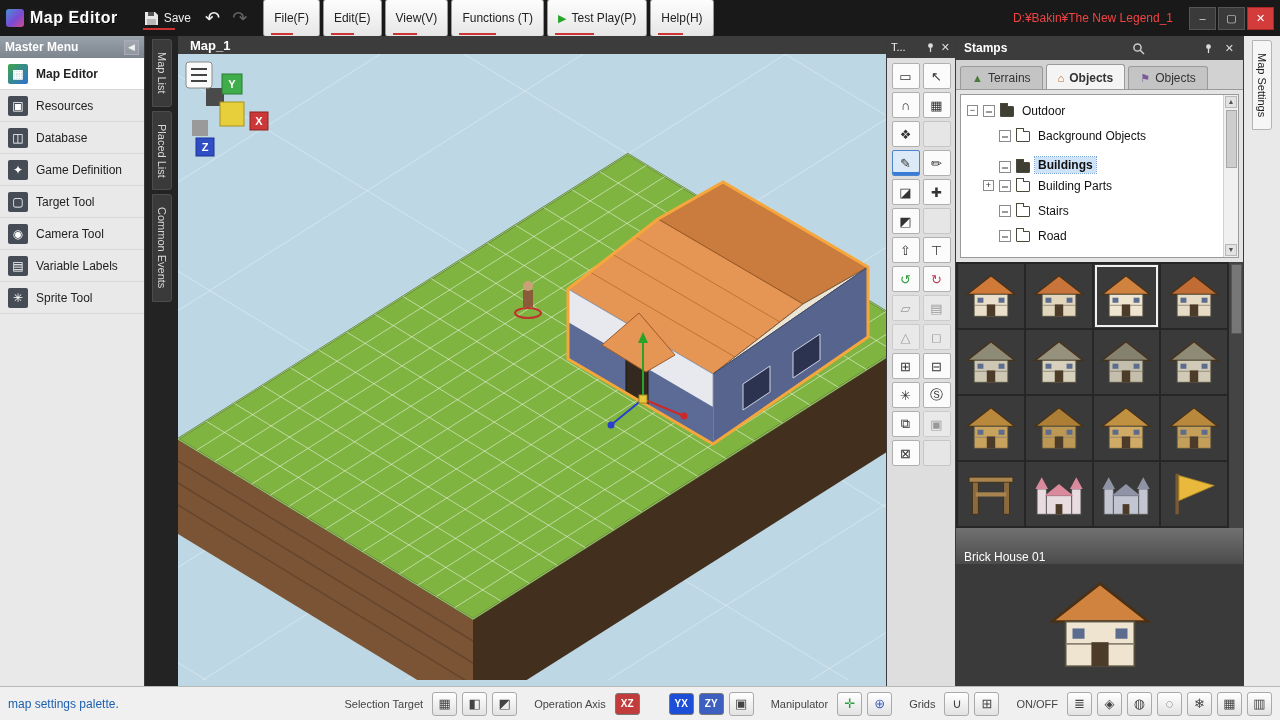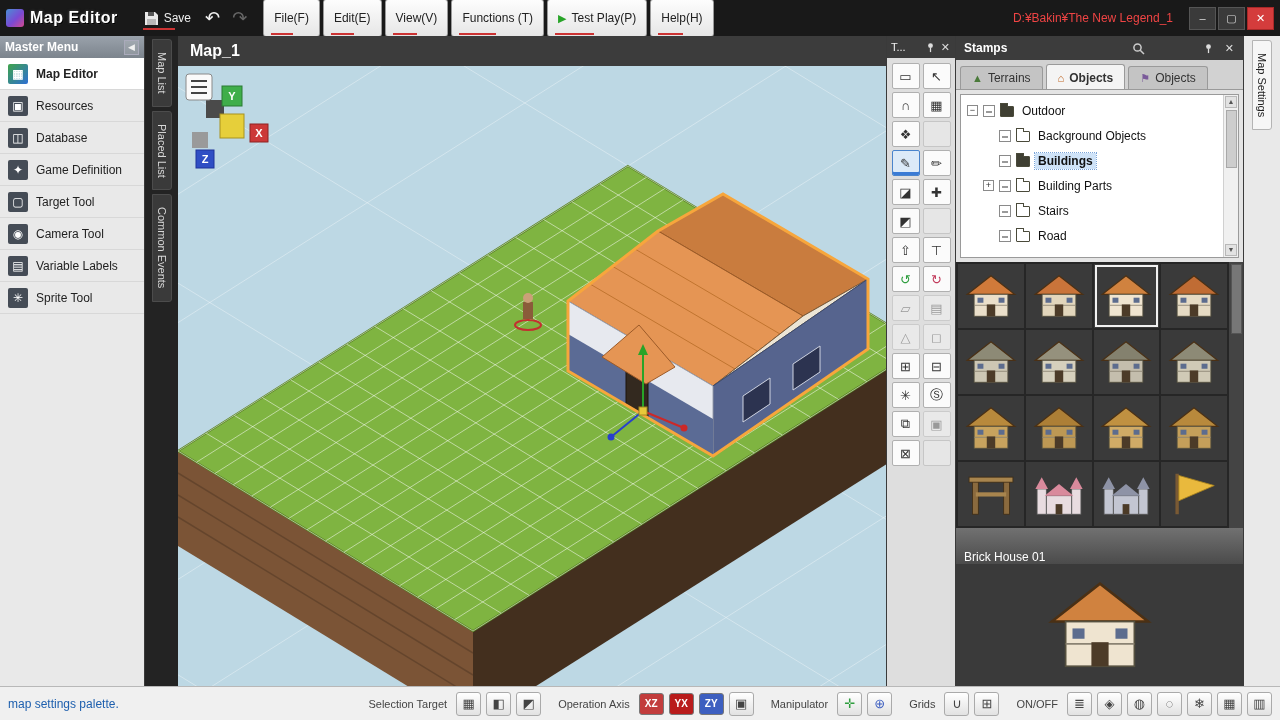--- a/index.html
+++ b/index.html
@@ -44,21 +44,21 @@
     display:flex;flex-direction:column;gap:4px;padding-top:3px;align-items:center}
   .vtab{writing-mode:vertical-rl;color:#d8d8d8;font-size:11px;background:#3a3a3a;border:1px solid #4c4c4c;
     padding:12px 3px;border-radius:0 3px 3px 0;display:flex;align-items:center;justify-content:center}
   .right-strip{position:absolute;left:1243px;top:36px;width:37px;height:650px;background:#e9e9e9;
     border-left:1px solid #3a3a3a;display:flex;flex-direction:column;align-items:center;padding-top:4px}
   .vtab-light{writing-mode:vertical-rl;font-size:11px;color:#222;background:#f6f6f6;border:1px solid #b4b4b4;
     padding:12px 3px;border-radius:0 3px 3px 0}
 
   
   .viewport{position:absolute;left:178px;top:36px;width:708px;height:650px;background:#bdd8e4}
-  .vp-header{height:30px;background:#3c3c3c;color:#fff;font-size:16px;font-weight:bold;
+  .vp-header{height:18px;background:#3c3c3c;color:#fff;font-size:13px;font-weight:bold;
     display:flex;align-items:center;padding:0 12px}
   .scene{display:block}
   .scene text{fill:#fff;font-size:11px;font-weight:bold;text-anchor:middle;font-family:"Liberation Sans",sans-serif}
 
   
   .tools{position:absolute;left:886px;top:36px;width:69px;height:650px;background:#dedede;border-left:1px solid #3a3a3a}
   .tools-header{height:22px;background:#3c3c3c;color:#eee;font-size:11px;display:flex;align-items:center;padding:0 4px;gap:4px}
   .tools-header .t-title{flex:1}
   .hd-ic{background:none;border:none;padding:0;display:flex;align-items:center}
   .hd-x{background:none;border:none;color:#ddd;font-size:11px;padding:0 1px}
@@ -432,21 +432,21 @@
           <span class="cb"></span>
           <span class="folder open"></span>
           <span class="tree-label">Outdoor</span>
         </div>
         <div class="tree-row" style="padding-left: 22px;">
           <button class="exp hidden"></button>
           <span class="cb"></span>
           <span class="folder"></span>
           <span class="tree-label">Background Objects</span>
         </div>
-        <div class="tree-row sel" style="padding-left: 22px;">
+        <div class="tree-row sel" style="padding-left: 22px; align-items: flex-end;">
           <button class="exp hidden"></button>
           <span class="cb"></span>
           <span class="folder open"></span>
           <span class="tree-label">Buildings</span>
         </div>
         <div class="tree-row" style="padding-left: 22px;">
           <button class="exp">+</button>
           <span class="cb"></span>
           <span class="folder"></span>
           <span class="tree-label">Building Parts</span>
@@ -655,21 +655,21 @@
 
 <div class="statusbar">
   <span class="sb-hint">map settings palette.</span>
   <div id="sb-segments" style="display:flex;align-items:center;gap:5px">
       <span class="sb-label">Selection Target</span>
       <button class="sb-icon">▦</button>
       <button class="sb-icon">◧</button>
       <button class="sb-icon">◩</button>
       <span class="sb-label">Operation Axis</span>
       <button class="sb-axis" style="background: rgb(194, 60, 60);">XZ</button>
-      <button class="sb-axis" style="background: #b91c1c;">YX</button>
+      <button class="sb-axis" style="background: #1d4ed8; margin-left: 24px;">YX</button>
       <button class="sb-axis" style="background: rgb(61, 95, 192);">ZY</button>
       <button class="sb-icon">▣</button>
       <span class="sb-label">Manipulator</span>
       <button class="sb-icon" style="color: rgb(47, 158, 63);">✛</button>
       <button class="sb-icon" style="color: rgb(61, 95, 192);">⊕</button>
       <span class="sb-label">Grids</span>
       <button class="sb-icon">∪</button>
       <button class="sb-icon">⊞</button>
       <span class="sb-label">ON/OFF</span>
       <button class="sb-icon">≣</button>

